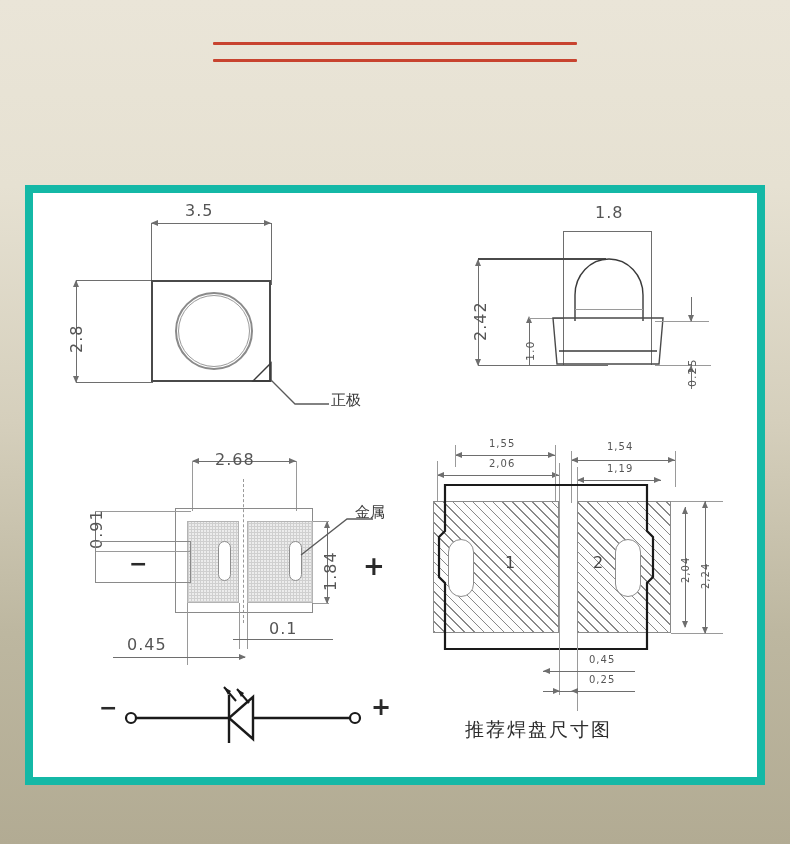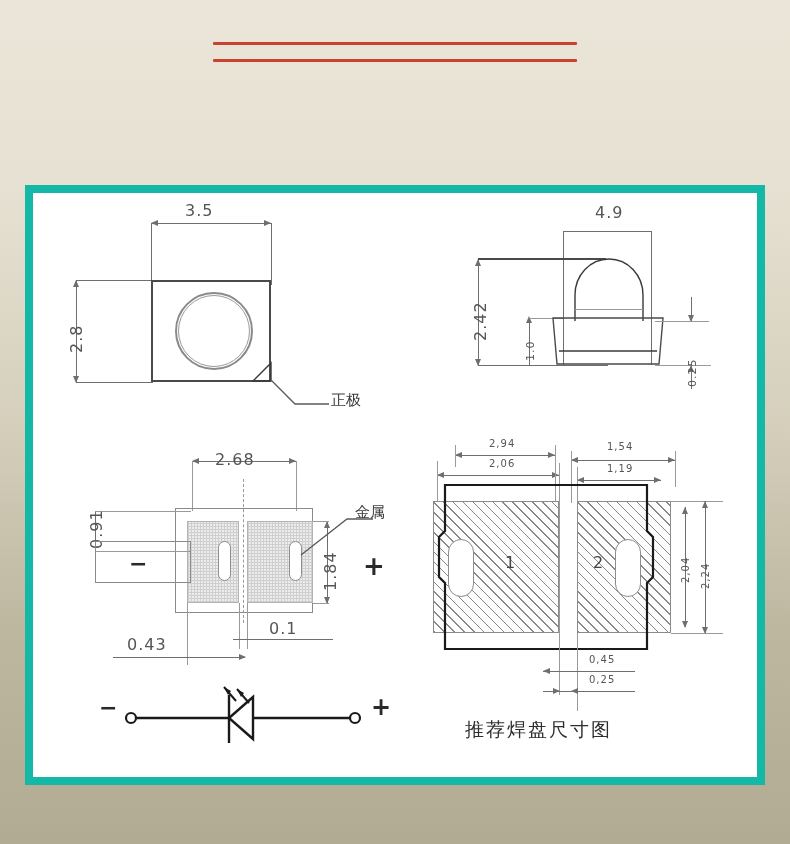--- a/index.html
+++ b/index.html
@@ -105,21 +105,21 @@
       </svg>
 
       <svg style="left:236px;top:185px;width:64px;height:34px;">
         <polyline points="2,2 26,26 60,26" fill="none" stroke="#5a5a5a" stroke-width="1.3"></polyline>
       </svg>
       <div class="cn" style="left:298px;top:198px;">正极</div>
     </div>
 
     <div class="quad" style="left:370px;top:0;width:370px;height:240px;">
 
-      <div class="dim-txt" style="left:192px;top:10px;">4.9</div>
+      <div class="dim-txt" style="left:192px;top:10px;">1.8</div>
       <div class="ln v" style="left:160px;top:38px;height:134px;"></div>
       <div class="ln v" style="left:248px;top:38px;height:134px;"></div>
       <div class="ln h" style="left:160px;top:38px;width:88px;"></div>
 
       <div class="ln v" style="left:75px;top:66px;height:106px;"></div>
       <div class="ar u" style="left:72px;top:66px;"></div>
       <div class="ar d" style="left:72px;top:166px;"></div>
       <div class="ln thick-h" style="left:75px;top:65px;width:128px;"></div>
       <div class="ln h" style="left:75px;top:172px;width:130px;"></div>
       <div class="dim-txt vert" style="left:68px;top:148px;">2.42</div>
@@ -188,21 +188,21 @@
       <div class="sign" style="left:330px;top:118px;font-size:26px;">+</div>
 
       <div class="ln v thin" style="left:206px;top:170px;height:46px;"></div>
       <div class="ln v thin" style="left:214px;top:170px;height:46px;"></div>
       <div class="ln h" style="left:200px;top:206px;width:100px;"></div>
       <div class="dim-txt" style="left:236px;top:186px;">0.1</div>
 
       <div class="ln v thin" style="left:154px;top:170px;height:62px;"></div>
       <div class="ln h" style="left:80px;top:224px;width:132px;"></div>
       <div class="ar r" style="left:206px;top:221px;"></div>
-      <div class="dim-txt" style="left:94px;top:202px;">0.43</div>
+      <div class="dim-txt" style="left:94px;top:202px;">0.45</div>
     </div>
 
     <div class="quad" style="left:60px;top:480px;width:320px;height:90px;">
       <div class="sign" style="left:6px;top:22px;font-size:22px;">−</div>
       <div class="sign" style="left:278px;top:20px;font-size:24px;">+</div>
       <svg style="left:30px;top:8px;width:250px;height:74px;">
         <circle cx="8" cy="37" r="5" fill="#fff" stroke="#1a1a1a" stroke-width="2.2"></circle>
         <circle cx="232" cy="37" r="5" fill="#fff" stroke="#1a1a1a" stroke-width="2.2"></circle>
         <line x1="13" y1="37" x2="108" y2="37" stroke="#1a1a1a" stroke-width="2.4"></line>
         <line x1="130" y1="37" x2="227" y2="37" stroke="#1a1a1a" stroke-width="2.4"></line>
@@ -210,21 +210,21 @@
         <line x1="106" y1="14" x2="106" y2="62" stroke="#1a1a1a" stroke-width="2.4"></line>
         <line x1="113" y1="20" x2="101" y2="6" stroke="#1a1a1a" stroke-width="2"></line>
         <polygon points="101,6 108,10 105,14" fill="#1a1a1a"></polygon>
         <line x1="126" y1="22" x2="114" y2="8" stroke="#1a1a1a" stroke-width="2"></line>
         <polygon points="114,8 121,12 118,16" fill="#1a1a1a"></polygon>
       </svg>
     </div>
 
     <div class="quad" style="left:370px;top:240px;width:370px;height:320px;">
 
-      <div class="dim-txt xs" style="left:86px;top:5px;">2,94</div>
+      <div class="dim-txt xs" style="left:86px;top:5px;">1,55</div>
       <div class="ln h" style="left:52px;top:22px;width:100px;"></div>
       <div class="ar l" style="left:52px;top:19px;"></div>
       <div class="ar r" style="left:145px;top:19px;"></div>
       <div class="dim-txt xs" style="left:86px;top:25px;">2,06</div>
       <div class="ln h" style="left:34px;top:42px;width:122px;"></div>
       <div class="ar l" style="left:34px;top:39px;"></div>
       <div class="ar r" style="left:149px;top:39px;"></div>
 
       <div class="dim-txt xs" style="left:204px;top:8px;">1,54</div>
       <div class="ln h" style="left:168px;top:27px;width:104px;"></div>

